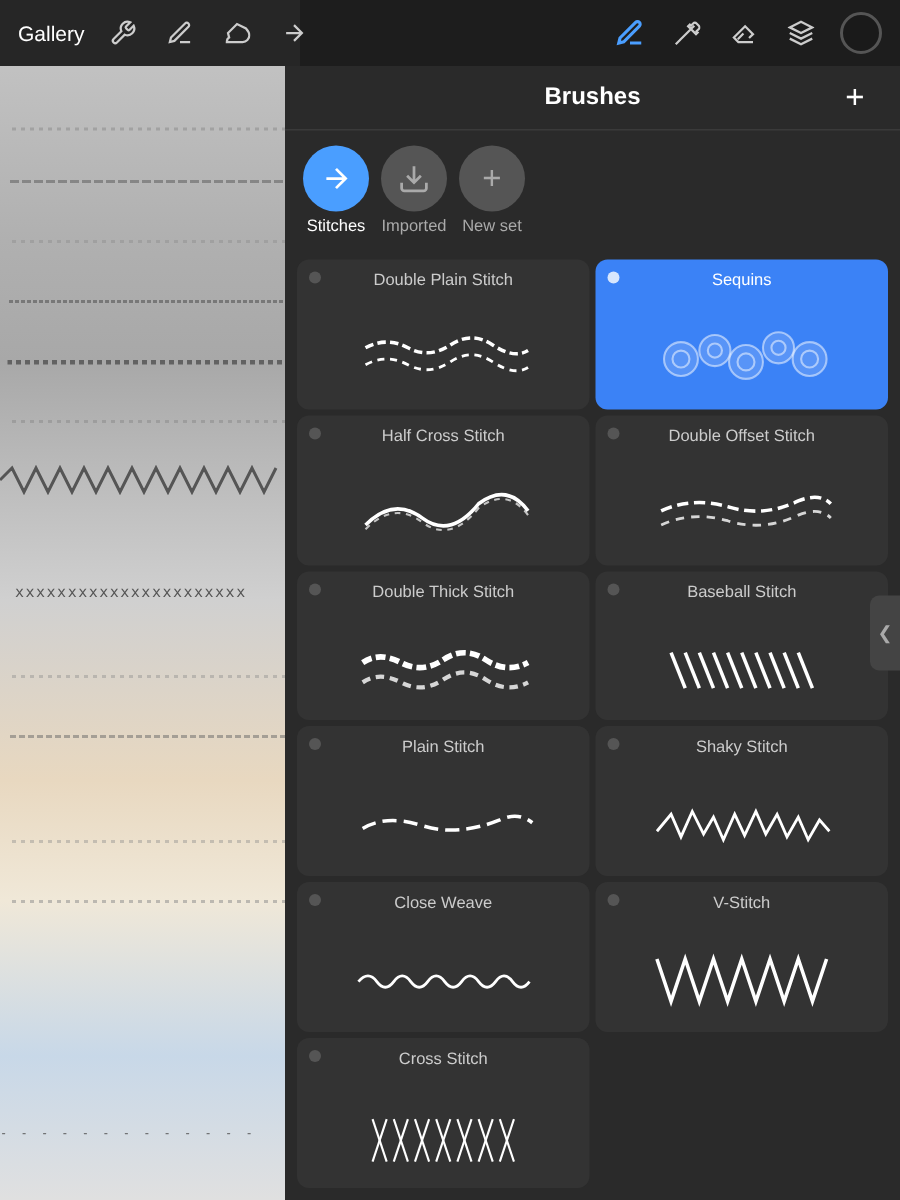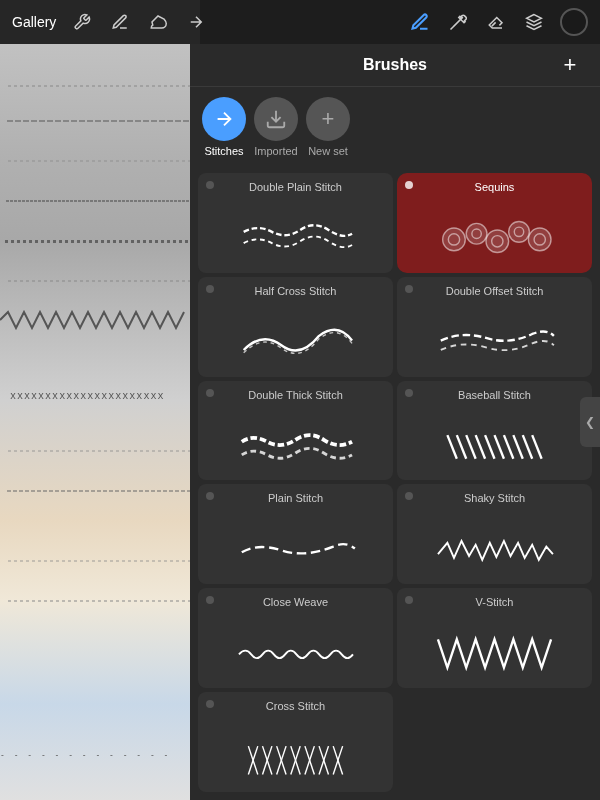--- a/index.html
+++ b/index.html
@@ -193,22 +193,21 @@
       position: relative;
       min-height: 90px;
       display: flex;
       flex-direction: column;
       align-items: center;
       justify-content: space-between;
       gap: 16px;
     }
 
     .brush-item.selected {
-      background: #7f1d1d;
-      border-radius: 10px;
+      background: #3b82f6;
     }
 
     .brush-name {
       font-size: 11px;
       color: #ccc;
       text-align: center;
       margin-bottom: 4px;
     }
 
     .brush-item.selected .brush-name {

